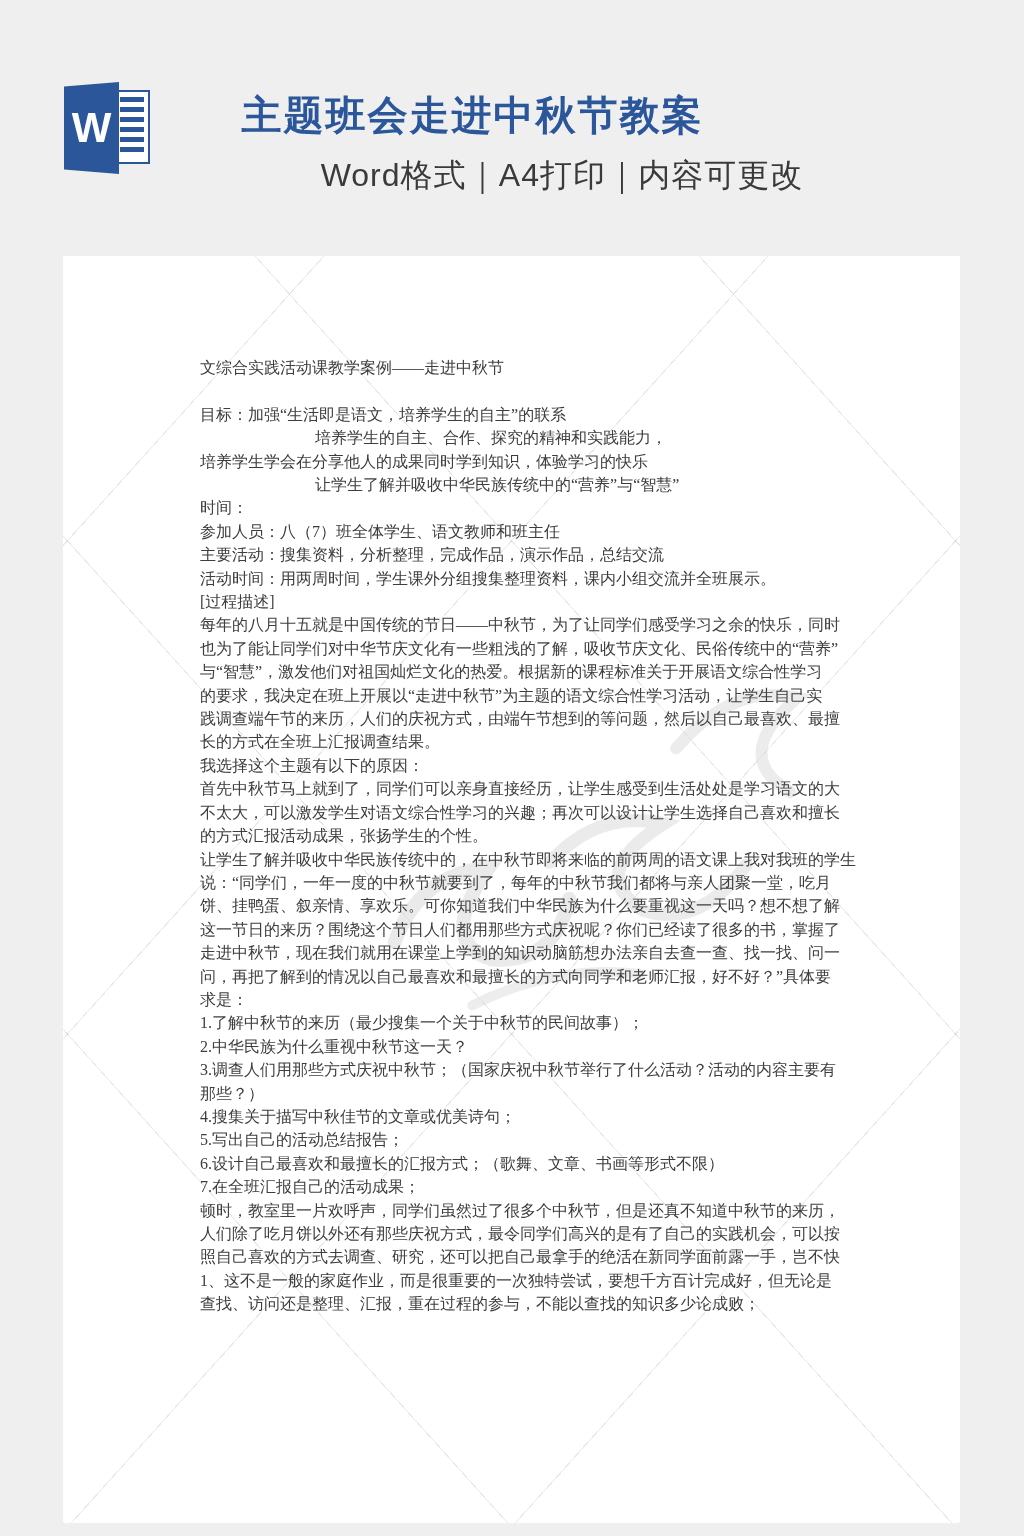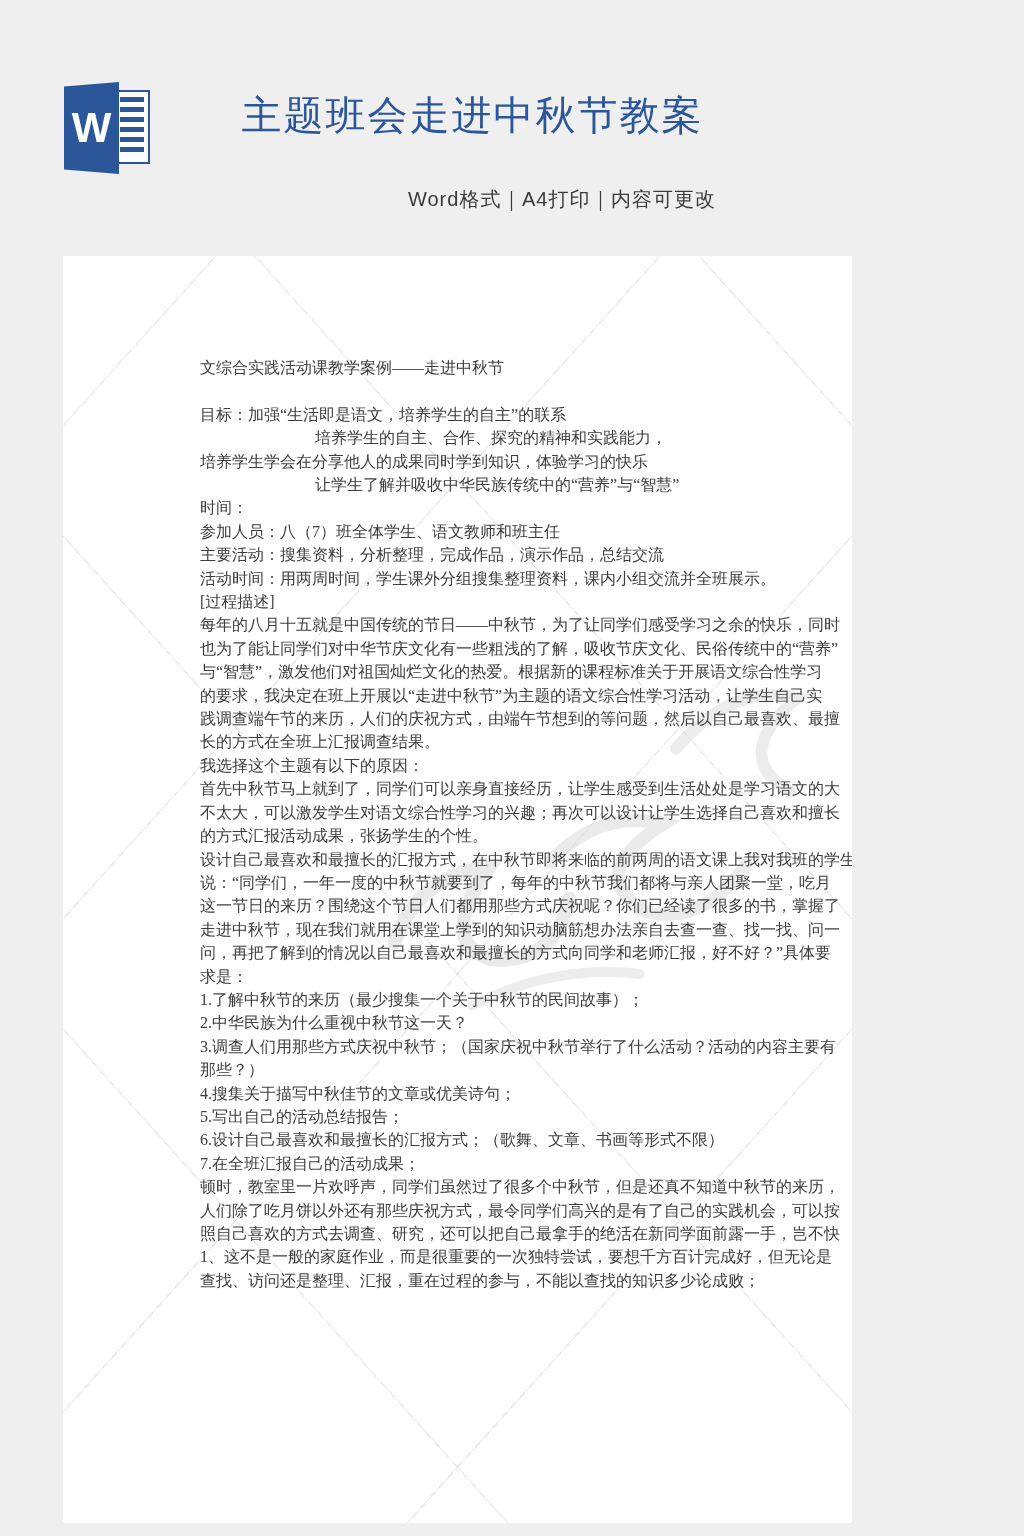--- a/index.html
+++ b/index.html
@@ -32,35 +32,34 @@
     display:flex;align-items:center;justify-content:center;
   }
   .icon-panel .w{
     color:#fff;font-weight:bold;font-size:42px;line-height:1;
     font-family:"Liberation Sans","DejaVu Sans",sans-serif;
   }
   .doc-title{
     position:absolute;top:88px;left:0;width:845px;
     padding-left:100px;box-sizing:border-box;
     text-align:center;
-    font-size:40px;font-weight:normal;letter-spacing:2px;
+    font-size:40px;font-weight:bold;letter-spacing:2px;
     color:var(--accent,#2b579a);
     margin:0;
   }
   .doc-subtitle{
     position:absolute;top:154px;left:0;width:1024px;
     padding-left:100px;box-sizing:border-box;
     text-align:center;
-    font-size:20px;letter-spacing:1px;
+    font-size:32px;letter-spacing:1px;
     color:#3a3a3a;
-    margin-top:32px;
   }
   
   .page{
-    position:absolute;left:63px;top:256px;width:789px;height:1267px;
+    position:absolute;left:63px;top:256px;width:897px;height:1267px;
     background:#ffffff;
     overflow:hidden;
   }
   
   .page::before{
     content:"";position:absolute;inset:0;
     background-image:
       repeating-linear-gradient(48deg,  rgba(130,130,130,0.18) 0 1px, transparent 1px 330px),
       repeating-linear-gradient(-48deg, rgba(130,130,130,0.18) 0 1px, transparent 1px 330px);
     pointer-events:none;
@@ -117,22 +116,23 @@
       <div class="doc-line">每年的八月十五就是中国传统的节日——中秋节，为了让同学们感受学习之余的快乐，同时</div>
       <div class="doc-line">也为了能让同学们对中华节庆文化有一些粗浅的了解，吸收节庆文化、民俗传统中的“营养”</div>
       <div class="doc-line">与“智慧”，激发他们对祖国灿烂文化的热爱。根据新的课程标准关于开展语文综合性学习</div>
       <div class="doc-line">的要求，我决定在班上开展以“走进中秋节”为主题的语文综合性学习活动，让学生自己实</div>
       <div class="doc-line">践调查端午节的来历，人们的庆祝方式，由端午节想到的等问题，然后以自己最喜欢、最擅</div>
       <div class="doc-line">长的方式在全班上汇报调查结果。</div>
       <div class="doc-line">我选择这个主题有以下的原因：</div>
       <div class="doc-line">首先中秋节马上就到了，同学们可以亲身直接经历，让学生感受到生活处处是学习语文的大</div>
       <div class="doc-line">不太大，可以激发学生对语文综合性学习的兴趣；再次可以设计让学生选择自己喜欢和擅长</div>
       <div class="doc-line">的方式汇报活动成果，张扬学生的个性。</div>
-      <div class="doc-line">设计自己最喜欢和最擅长的汇报方式，在中秋节即将来临的前两周的语文课上我对我班的学生</div>
+      <div class="doc-line">让学生了解并吸收中华民族传统中的，在中秋节即将来临的前两周的语文课上我对我班的学生</div>
       <div class="doc-line">说：“同学们，一年一度的中秋节就要到了，每年的中秋节我们都将与亲人团聚一堂，吃月</div>
+      <div class="doc-line">饼、挂鸭蛋、叙亲情、享欢乐。可你知道我们中华民族为什么要重视这一天吗？想不想了解</div>
       <div class="doc-line">这一节日的来历？围绕这个节日人们都用那些方式庆祝呢？你们已经读了很多的书，掌握了</div>
       <div class="doc-line">走进中秋节，现在我们就用在课堂上学到的知识动脑筋想办法亲自去查一查、找一找、问一</div>
       <div class="doc-line">问，再把了解到的情况以自己最喜欢和最擅长的方式向同学和老师汇报，好不好？”具体要</div>
       <div class="doc-line">求是：</div>
       <div class="doc-line">1.了解中秋节的来历（最少搜集一个关于中秋节的民间故事）；</div>
       <div class="doc-line">2.中华民族为什么重视中秋节这一天？</div>
       <div class="doc-line">3.调查人们用那些方式庆祝中秋节；（国家庆祝中秋节举行了什么活动？活动的内容主要有</div>
       <div class="doc-line">那些？）</div>
       <div class="doc-line">4.搜集关于描写中秋佳节的文章或优美诗句；</div>
       <div class="doc-line">5.写出自己的活动总结报告；</div>

